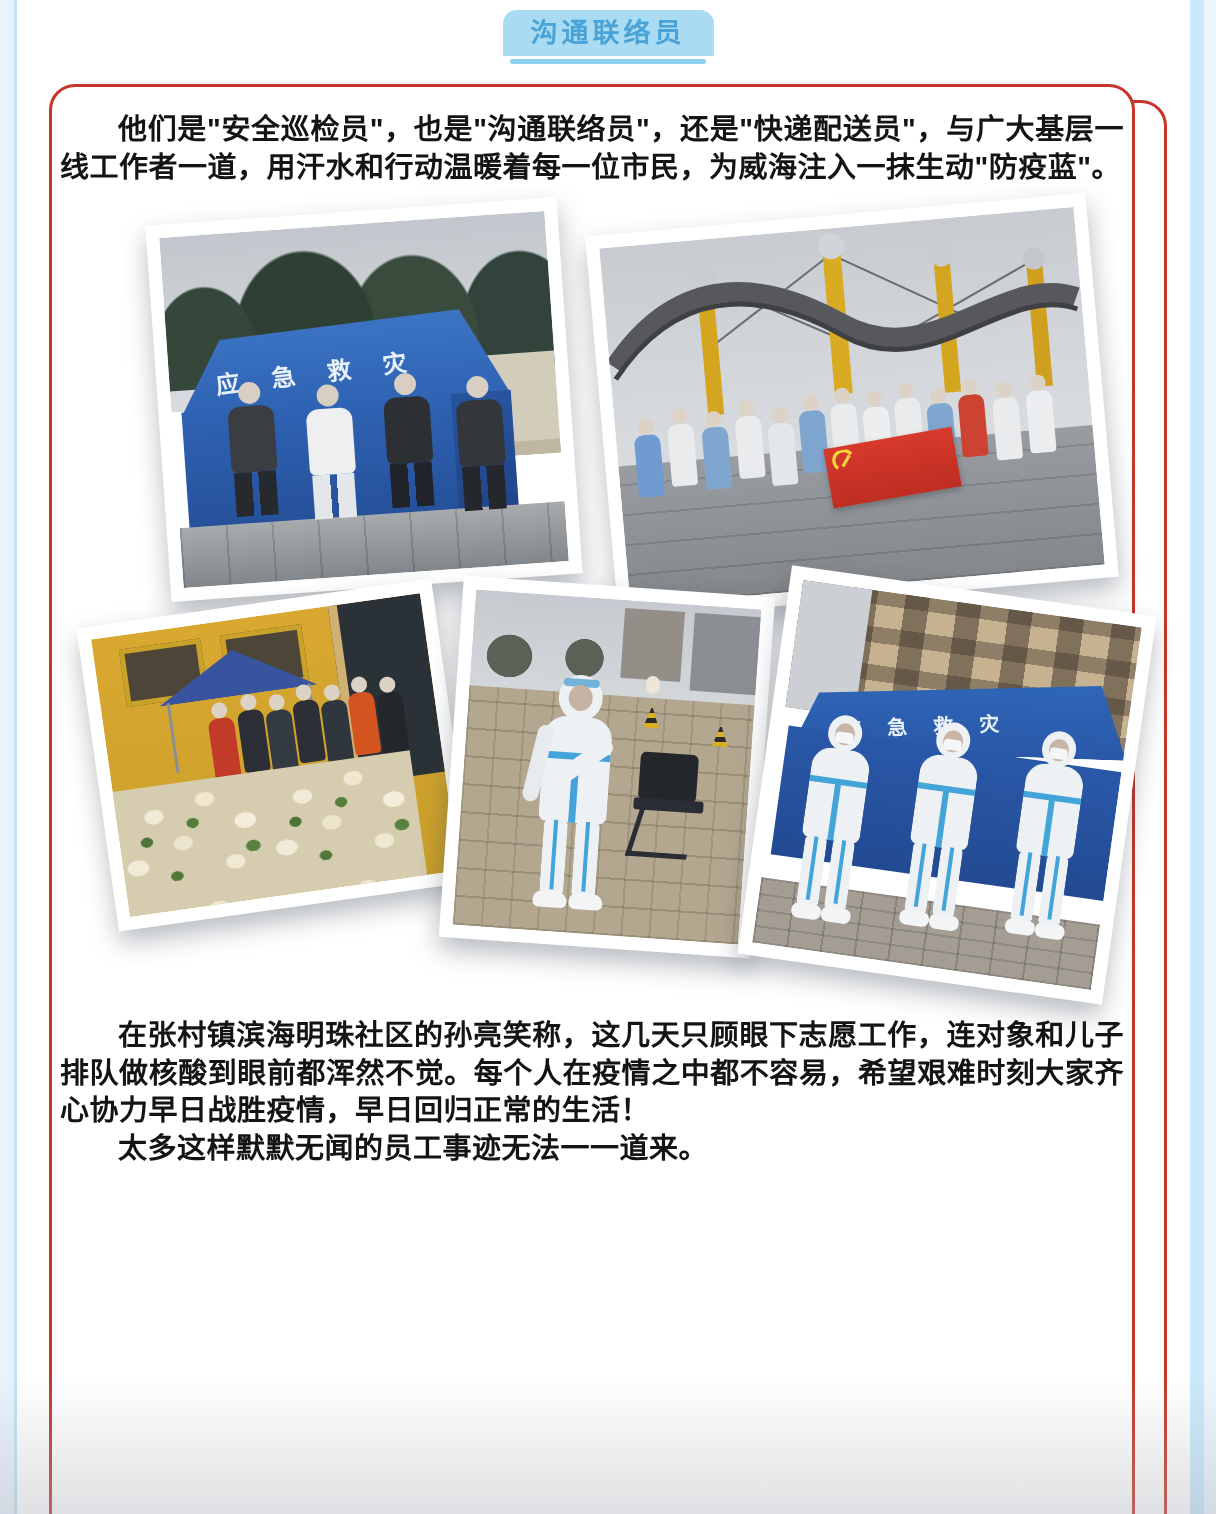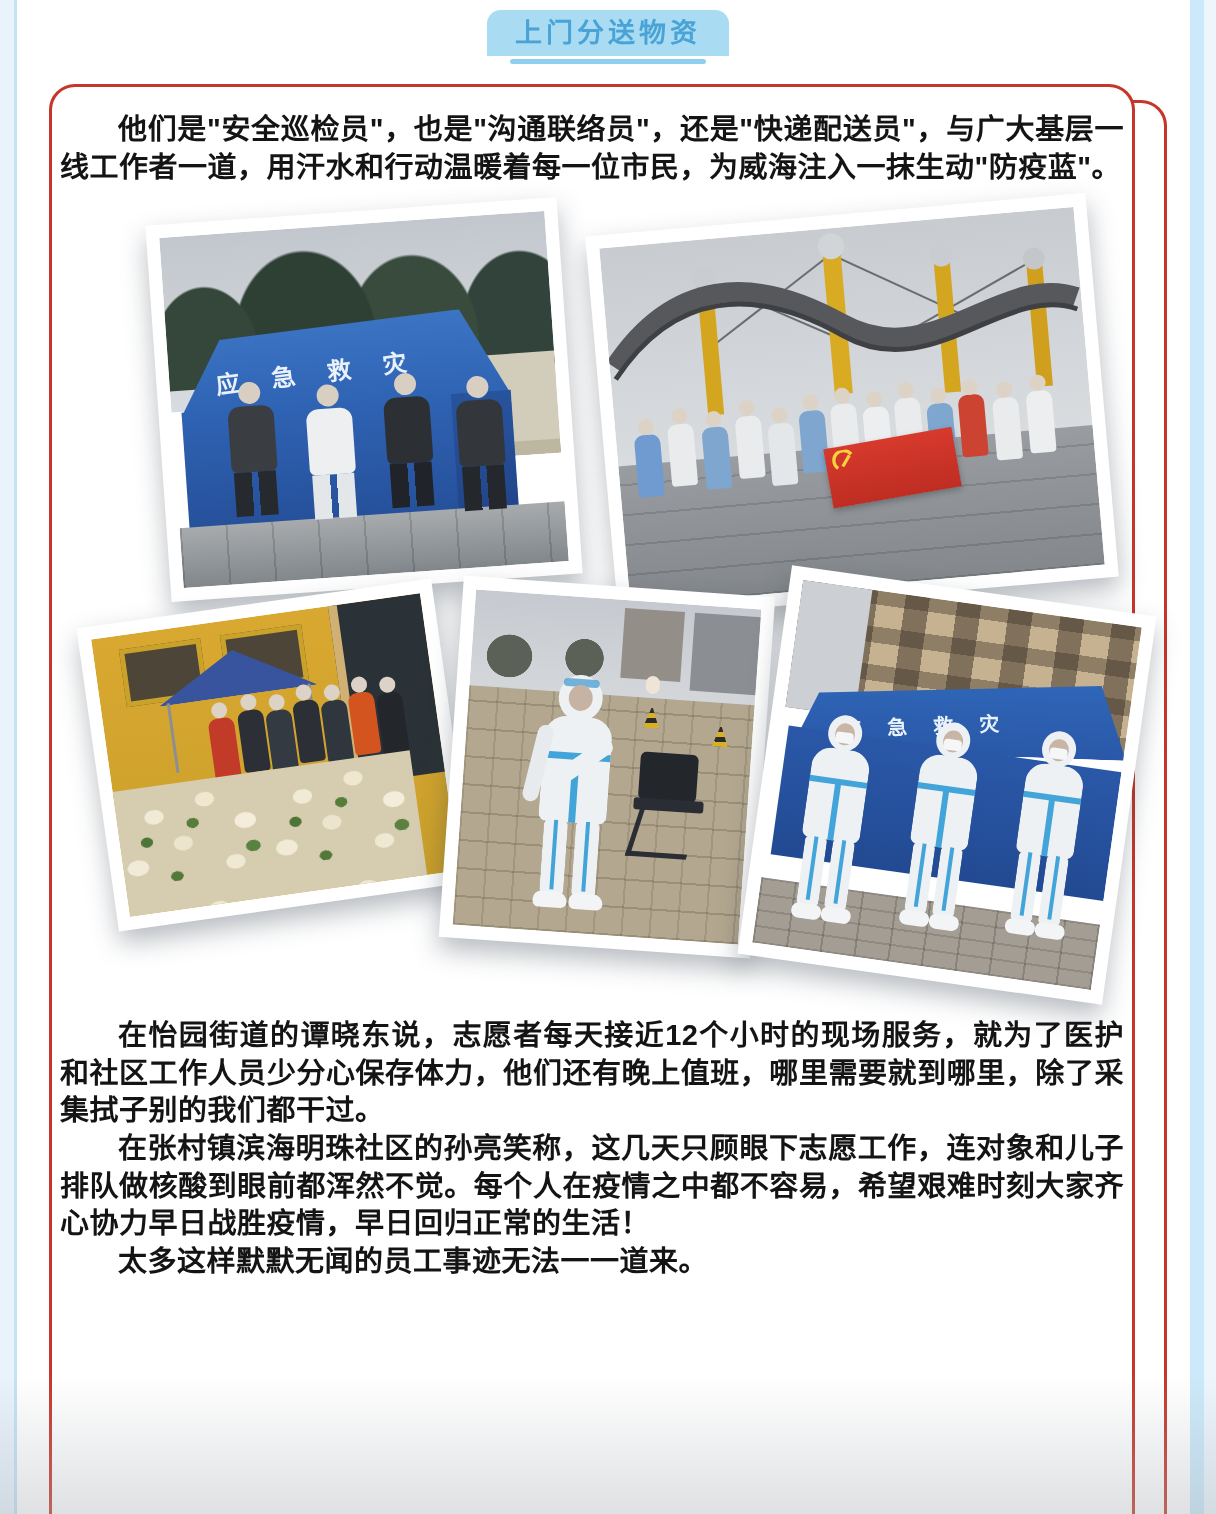--- a/index.html
+++ b/index.html
@@ -156,21 +156,21 @@
     background:linear-gradient(180deg,rgba(170,175,182,0) 0%,rgba(170,175,182,.38) 100%);}
 </style>
 </head>
 <body>
 
 <div class="strip-left"></div>
 <div class="strip-right-a"></div>
 <div class="strip-right-b"></div>
 
 <div class="badge-wrap">
-  <div class="badge">上门分送物资</div>
+  <div class="badge">沟通联络员</div>
   <div class="badge-line"></div>
 </div>
 
 <div class="card-behind"></div>
 
 <div class="card">
   <p class="para">他们是"安全巡检员"，也是"沟通联络员"，还是"快递配送员"，与广大基层一线工作者一道，用汗水和行动温暖着每一位市民，为威海注入一抹生动"防疫蓝"。</p>
 
   <div class="collage">
 
@@ -335,18 +335,17 @@
           <div class="leg" style="left:12px"></div>
             <div class="leg" style="left:40px"></div>
           <div class="boot" style="left:8px"></div>
             <div class="boot" style="left:38px"></div>
         </div>
       </div>
     </figure>
 
   </div>
 
-  <p class="para">在怡园街道的谭晓东说，志愿者每天接近12个小时的现场服务，就为了医护和社区工作人员少分心保存体力，他们还有晚上值班，哪里需要就到哪里，除了采集拭子别的我们都干过。</p>
   <p class="para">在张村镇滨海明珠社区的孙亮笑称，这几天只顾眼下志愿工作，连对象和儿子排队做核酸到眼前都浑然不觉。每个人在疫情之中都不容易，希望艰难时刻大家齐心协力早日战胜疫情，早日回归正常的生活！</p>
   <p class="para">太多这样默默无闻的员工事迹无法一一道来。</p>
 </div>
 
 <div class="bottom-fade"></div>
 
 </body></html>

